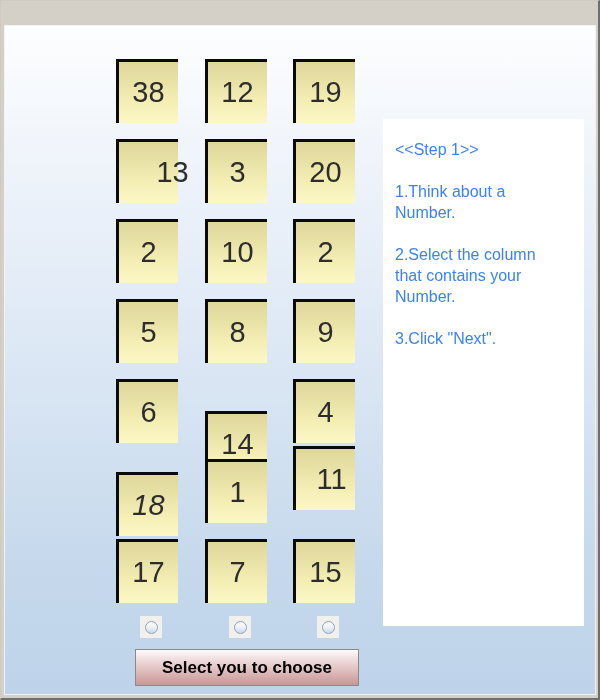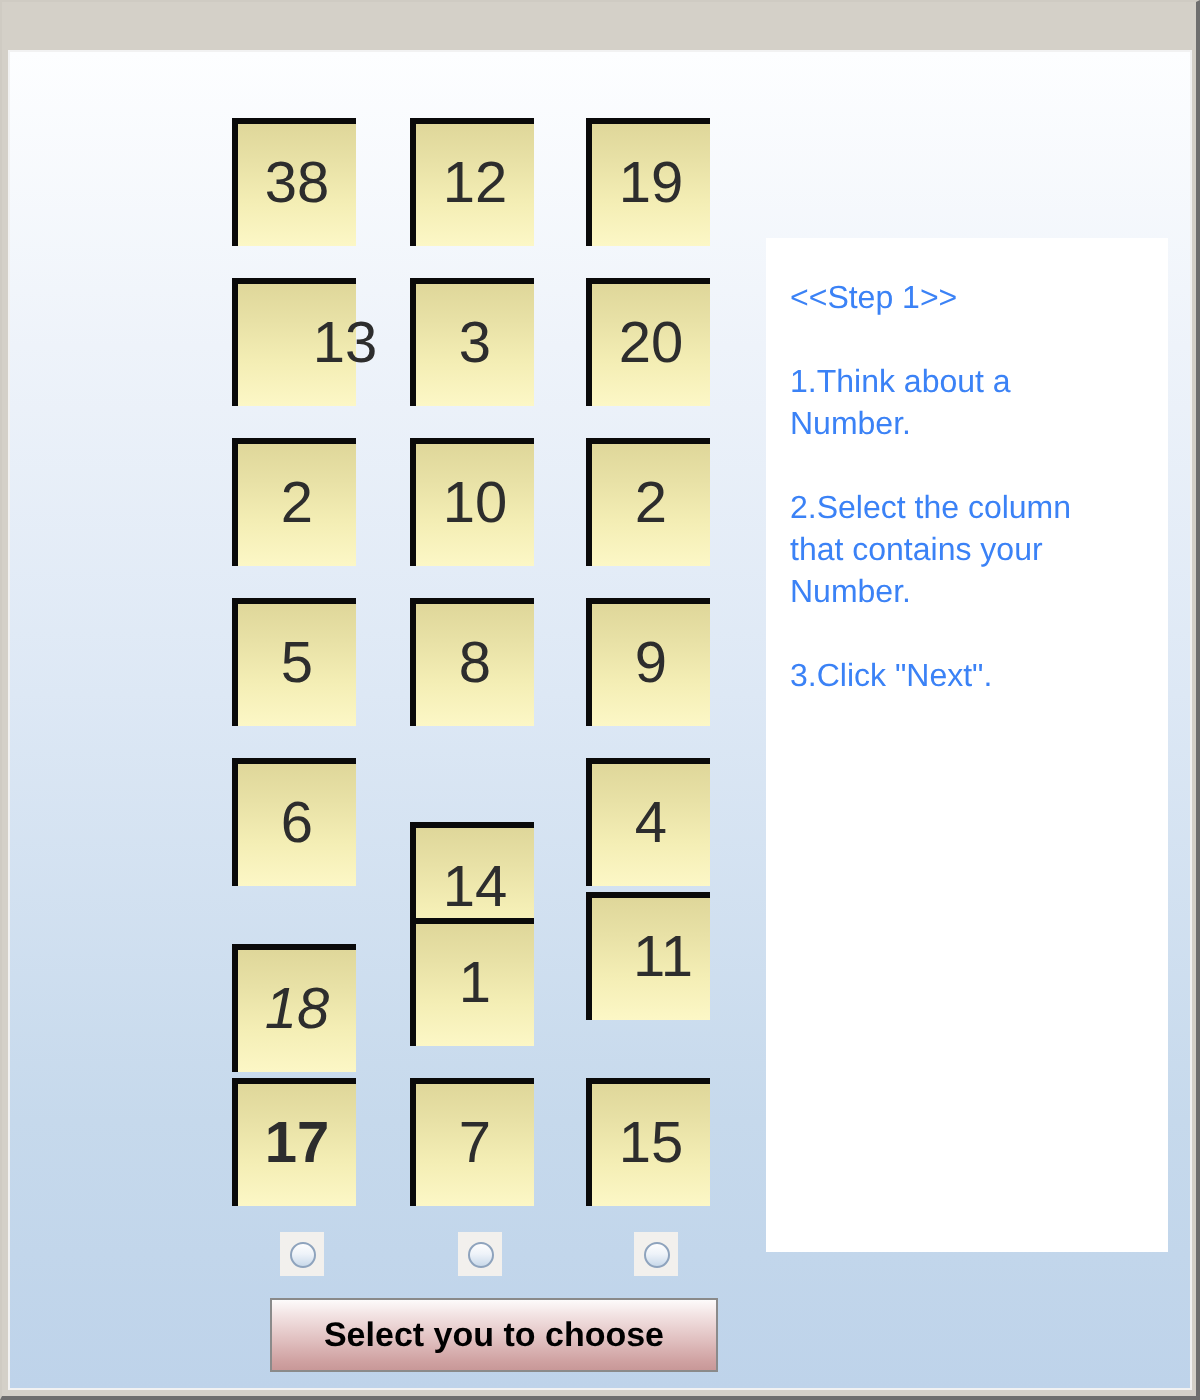--- a/index.html
+++ b/index.html
@@ -236,21 +236,21 @@
 
   <div id="client">
 
     <div id="card-grid">
         <div class="card" style="left: 111px; top: 33px;">38</div>
         <div class="card" style="left: 111px; top: 113px; padding-left: 48px;">13</div>
         <div class="card" style="left: 111px; top: 193px;">2</div>
         <div class="card" style="left: 111px; top: 273px;">5</div>
         <div class="card" style="left: 111px; top: 353px;">6</div>
         <div class="card" style="left: 111px; top: 446px; font-style: italic;">18</div>
-        <div class="card" style="left: 111px; top: 513px; font-weight: bold;">17</div>
+        <div class="card" style="left: 111px; top: 513px;">17</div>
         <div class="card" style="left: 200px; top: 33px;">12</div>
         <div class="card" style="left: 200px; top: 113px;">3</div>
         <div class="card" style="left: 200px; top: 193px;">10</div>
         <div class="card" style="left: 200px; top: 273px;">8</div>
         <div class="card" style="left: 200px; top: 353px; margin-top: 32px;">14</div>
         <div class="card" style="left: 200px; top: 433px;">1</div>
         <div class="card" style="left: 200px; top: 513px;">7</div>
         <div class="card" style="left: 288px; top: 33px;">19</div>
         <div class="card" style="left: 288px; top: 113px;">20</div>
         <div class="card" style="left: 288px; top: 193px;">2</div>

